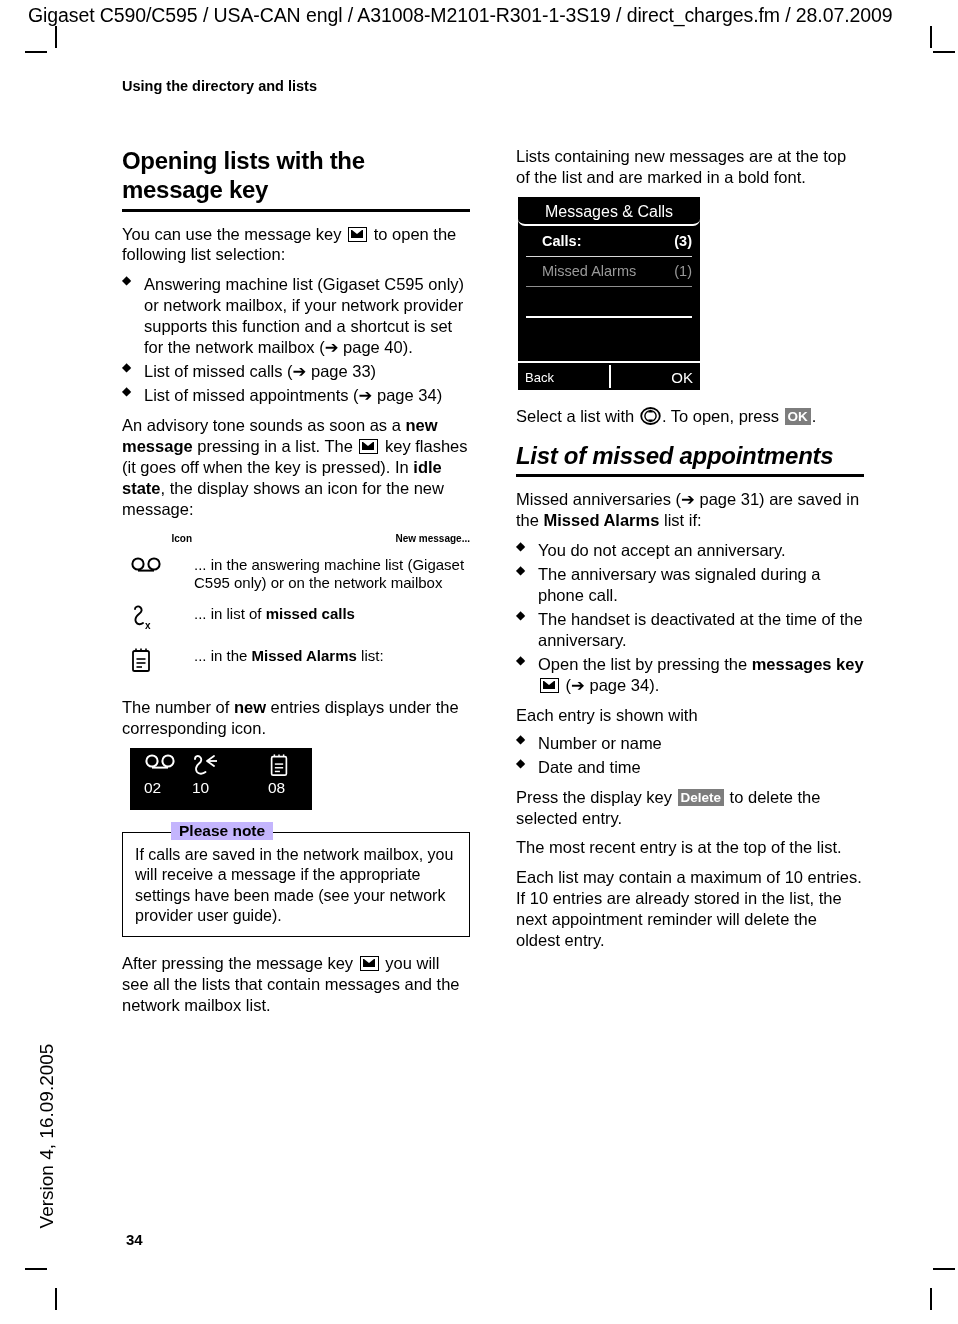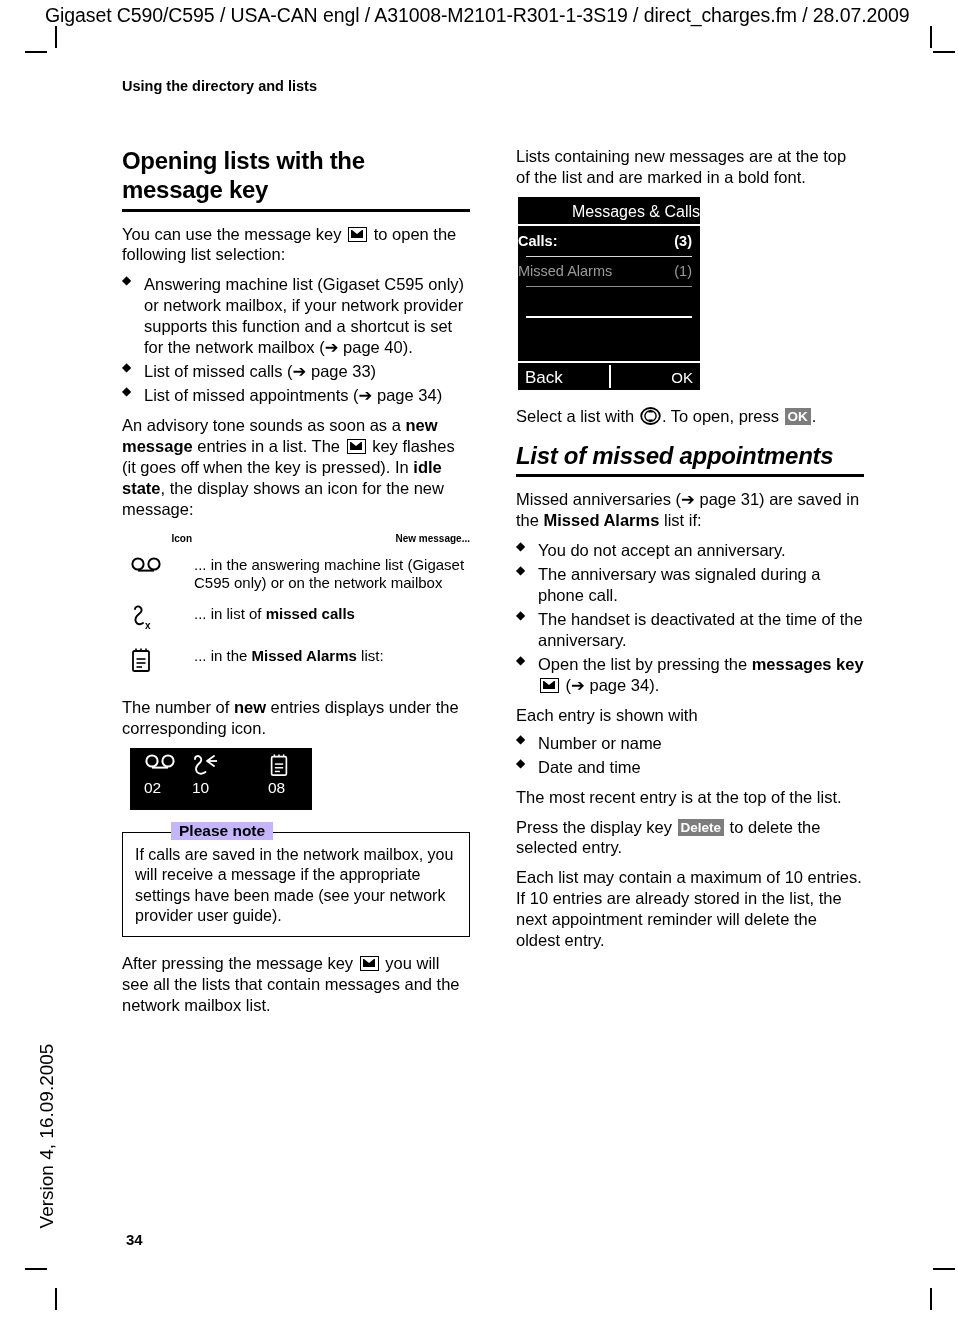--- a/index.html
+++ b/index.html
@@ -21,21 +21,21 @@
 
   
   .cropmark { position: absolute; background: #000; }
   .cm-v { width: 2px; height: 22px; }
   .cm-h { width: 22px; height: 2px; }
 
   
   .doc-header {
     position: absolute;
     top: 4px;
-    left: 45px;
+    left: 28px;
     font-size: 19.5px;
     letter-spacing: -0.1px;
     white-space: nowrap;
     color: #000;
   }
 
   
   .version-text {
     position: absolute;
     left: -63px;
@@ -235,29 +235,30 @@
     width: 182px;
     margin: 8px 0 16px 2px;
     background: #000;
     color: #fff;
     font-size: 15px;
     position: relative;
   }
   .hs-title {
     height: 29px;
     line-height: 29px;
-    text-align: right;
+    text-align: center;
     font-size: 16px;
     border-bottom: 2px solid #fff;
     box-sizing: border-box;
+    border-radius: 7px;
   }
   .hs-body { height: 135px; position: relative; }
   .hs-row {
     position: absolute;
-    left: 0; right: 8px;
+    left: 24px; right: 8px;
     height: 27px;
     line-height: 27px;
     font-size: 14.5px;
   }
   .hs-row .lbl { position: absolute; left: 0; }
   .hs-row .cnt { position: absolute; right: 0; }
   .hs-row.r1 { top: 2px; font-weight: bold; color: #fff; }
   .hs-row.r2 { top: 32px; color: #9a9a9a; }
   .hs-sep {
     position: absolute;
@@ -275,21 +276,21 @@
     position: relative;
     box-sizing: border-box;
   }
   .hs-foot .divider {
     position: absolute;
     left: 50%;
     top: 2px; bottom: 2px;
     width: 2px;
     background: #fff;
   }
-  .hs-foot .left  { position: absolute; left: 7px; font-size: 17px; }
+  .hs-foot .left  { position: absolute; left: 7px; font-size: 13px; }
   .hs-foot .right { position: absolute; right: 7px; font-size: 15px; }
 </style>
 </head>
 <body>
 
 <div id="page">
 
   <div class="cropmark cm-v" style="left:55px;  top:26px;"></div>
   <div class="cropmark cm-h" style="left:25px;  top:51px;"></div>
   <div class="cropmark cm-v" style="left:930px; top:26px;"></div>
@@ -316,21 +317,21 @@
     <div class="rule"></div>
 
     <p class="body"><span>You can use the message key </span><span class="key-msg"><span class="env"></span></span><span> to open the following list selection:</span></p>
 
     <ul class="bullets">
       <li>Answering machine list (Gigaset C595 only) or network mailbox, if your network provider supports this function and a shortcut is set for the network mailbox (➔ page 40).</li>
       <li>List of missed calls (➔ page 33)</li>
       <li>List of missed appointments (➔ page 34)</li>
     </ul>
 
-    <p class="body"><span>An advisory tone sounds as soon as a </span><b>new message</b><span> entries in a list. The </span><span class="key-msg"><span class="env"></span></span><span> key flashes (it goes off when the key is pressed). In </span><b>idle state</b><span>, the display shows an icon for the new message:</span></p>
+    <p class="body"><span>An advisory tone sounds as soon as a </span><b>new message</b><span> pressing in a list. The </span><span class="key-msg"><span class="env"></span></span><span> key flashes (it goes off when the key is pressed). In </span><b>idle state</b><span>, the display shows an icon for the new message:</span></p>
 
     <table class="icon-table">
       <tbody>
           <tr>
         <th class="c-icon">Icon</th>
         <th class="c-desc">New message...</th>
       </tr>
       <tr>
         <td class="c-icon">
           <svg width="34" height="20" viewBox="0 0 34 20">
@@ -458,21 +459,21 @@
       <li><span>Open the list by pressing the </span><b>messages key</b><span class="key-msg"><span class="env"></span></span><span> (➔ page 34).</span></li>
     </ul>
 
     <p class="body tight">Each entry is shown with</p>
 
     <ul class="bullets">
       <li>Number or name</li>
       <li>Date and time</li>
     </ul>
 
+    <p class="body"><span>Press the display key </span><span class="key-soft">Delete</span><span> to delete the selected entry.</span></p>
+
     <p class="body">The most recent entry is at the  top of the list.</p>
 
-    <p class="body"><span>Press the display key </span><span class="key-soft">Delete</span><span> to delete the selected entry.</span></p>
-
     <p class="body">Each list may contain a maximum of 10 entries. If 10 entries are already stored in the list, the next appointment reminder will delete the oldest entry.</p>
 
   </div>
 
 </div>
 
 </body></html>

